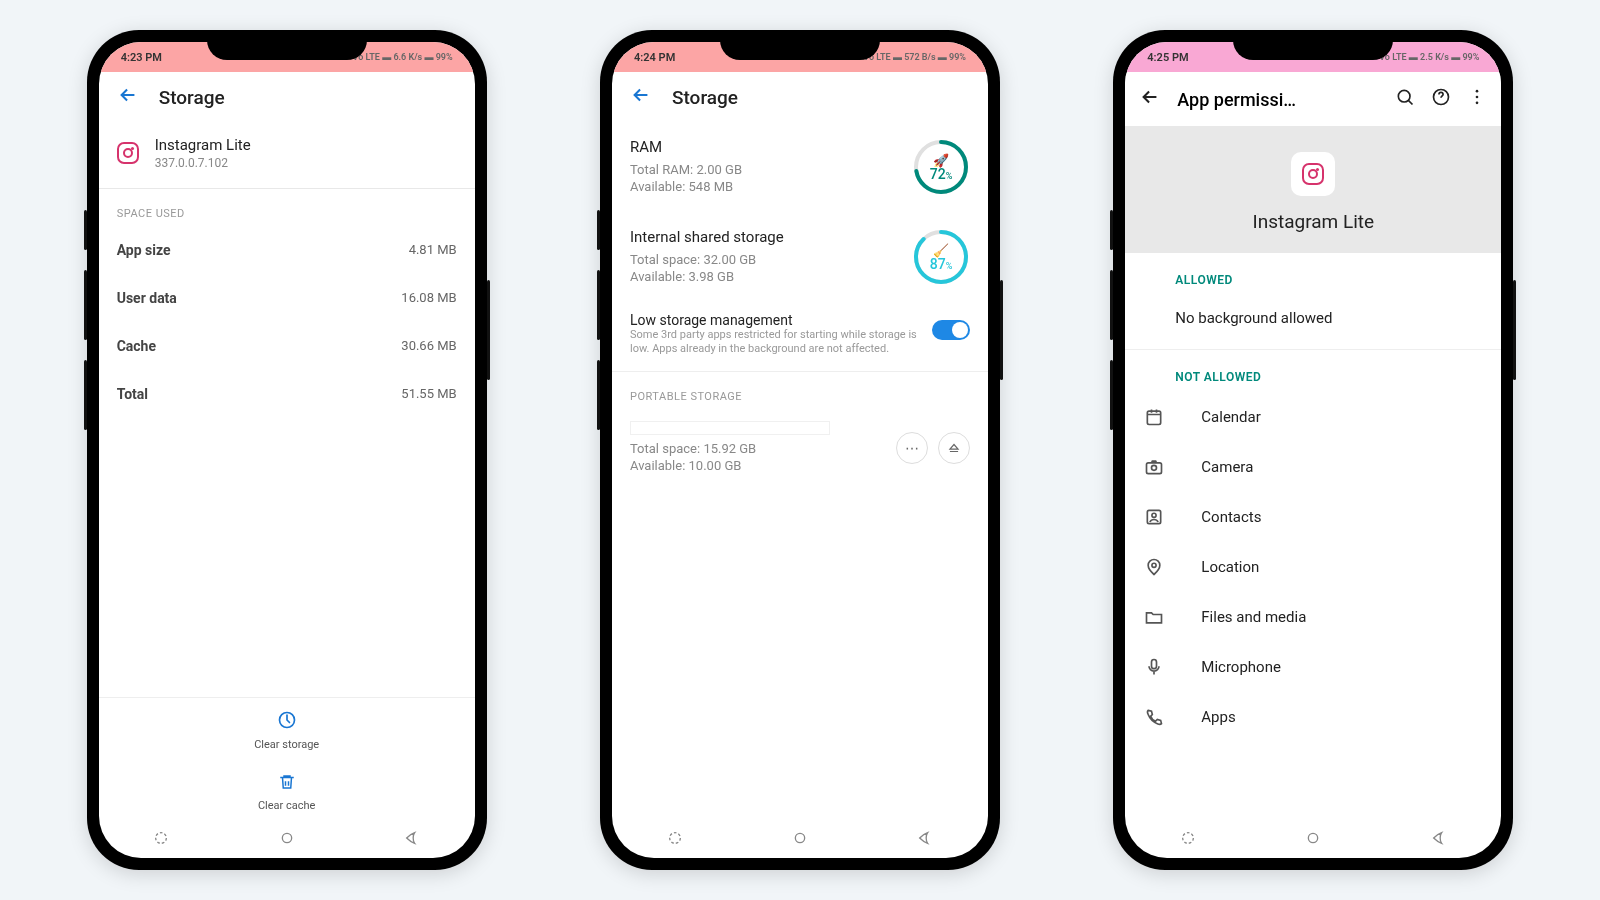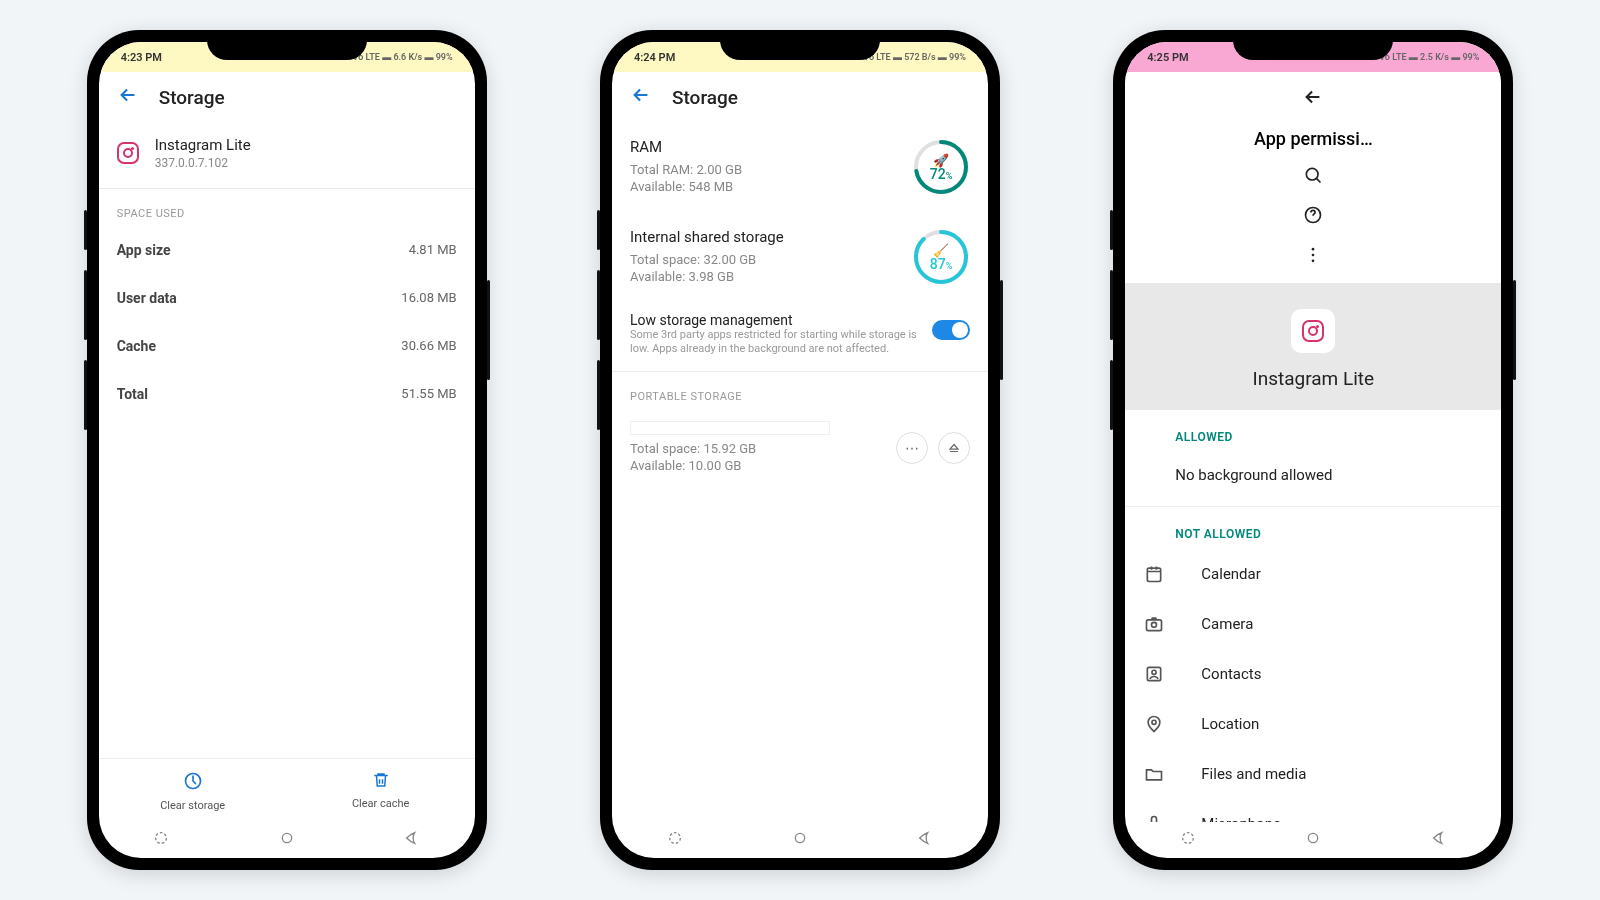--- a/index.html
+++ b/index.html
@@ -48,21 +48,21 @@
   }
   .status-bar {
     height: 30px;
     display: flex;
     align-items: center;
     justify-content: space-between;
     padding: 0 22px 0 22px;
     font-size: 11px;
     font-weight: 600;
     color: #333;
-    background: #fef9c3;
+    background: #fca5a5;
   }
   .status-bar.dark { background: #f9a8d4; }
   .status-left { width: 70px; }
   .status-right { font-size: 9px; color: #666; display:flex; align-items:center; gap:4px; }
   .header {
     display: flex; align-items: center;
     padding: 12px 18px;
     gap: 20px;
   }
   .back-arrow { color: #1976d2; }
@@ -93,20 +93,21 @@
     display: flex; justify-content: space-between;
     padding: 16px 18px;
     font-size: 14px;
   }
   .kv-key { color: #444; font-weight: bold; }
   .kv-val { color: #666; font-size: 13px; }
   .bottom-actions {
     margin-top: auto;
     display: flex;
     border-top: 1px solid #eee;
+    flex-direction: column;
   }
   .action-btn {
     flex: 1;
     display: flex; flex-direction: column; align-items: center;
     padding: 12px 0 10px 0;
     gap: 4px;
   }
   .action-btn-icon { color: #1976d2; }
   .action-btn-label { font-size: 11px; color: #555; }
   .nav-bar {
@@ -163,21 +164,20 @@
     width: 32px; height: 32px; border-radius: 50%; border: 1px solid #ddd;
     display: flex; align-items: center; justify-content: center;
     color: #666; font-size: 14px;
   }
   
   .perm-header {
     display: flex; align-items: center;
     padding: 14px 14px;
     gap: 16px;
     background: #fff;
-    flex-direction: column;
   }
   .perm-header-title { font-size: 18px; font-weight: 500; flex: 1; white-space: nowrap; overflow: hidden; text-overflow: ellipsis; }
   .perm-header-icon { color: #222; }
   .app-hero {
     background: #e8e8e8;
     padding: 26px 0 20px 0;
     display: flex; flex-direction: column; align-items: center;
   }
   .app-hero-icon {
     width: 44px; height: 44px; background: #fff; border-radius: 10px;
@@ -470,21 +470,21 @@
             </svg>
           </span>
         <span class="perm-item-label">Microphone</span>
       </div>
       <div class="perm-item">
         <span class="perm-item-icon">
             <svg width="20" height="20" viewBox="0 0 24 24" fill="none" stroke="currentColor" stroke-width="2">
               <path d="M5 4l4 1 1 4-2 2c1 3 3 5 6 6l2-2 4 1 1 4c-1 1-3 1-5 0-5-2-9-6-11-11-1-2-1-4 0-5z"></path>
             </svg>
           </span>
-        <span class="perm-item-label">Lite</span>
+        <span class="perm-item-label">Apps</span>
       </div>
     </div>
     <div class="nav-bar">
       <span><svg width="16" height="16" viewBox="0 0 24 24" fill="none" stroke="currentColor" stroke-width="2">
             <circle cx="12" cy="12" r="8" stroke-dasharray="4 3"></circle>
           </svg></span>
       <span><svg width="16" height="16" viewBox="0 0 24 24" fill="none" stroke="currentColor" stroke-width="2">
             <circle cx="12" cy="12" r="7"></circle>
           </svg></span>
       <span><svg width="16" height="16" viewBox="0 0 24 24" fill="none" stroke="currentColor" stroke-width="2">

